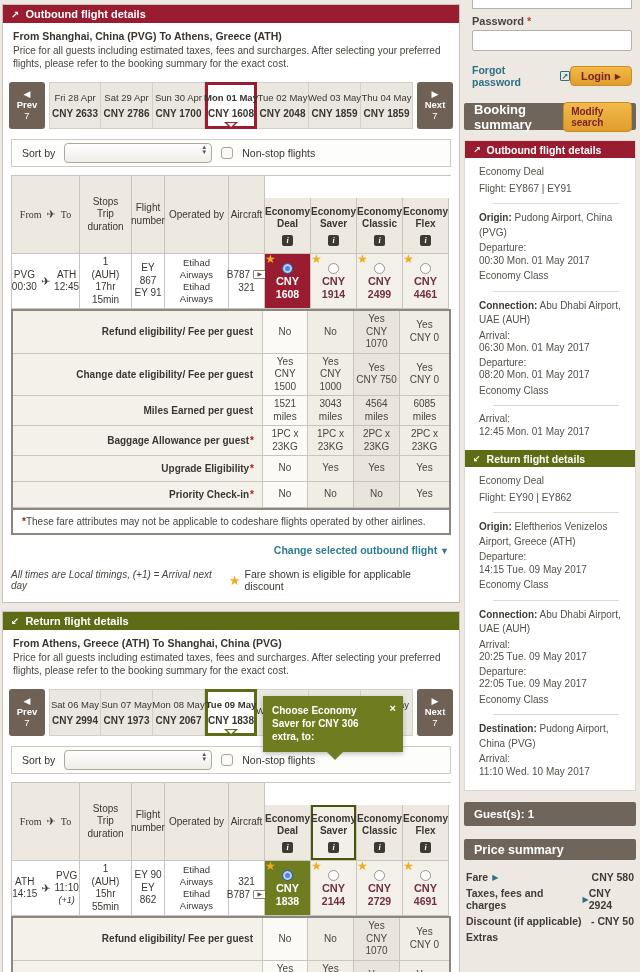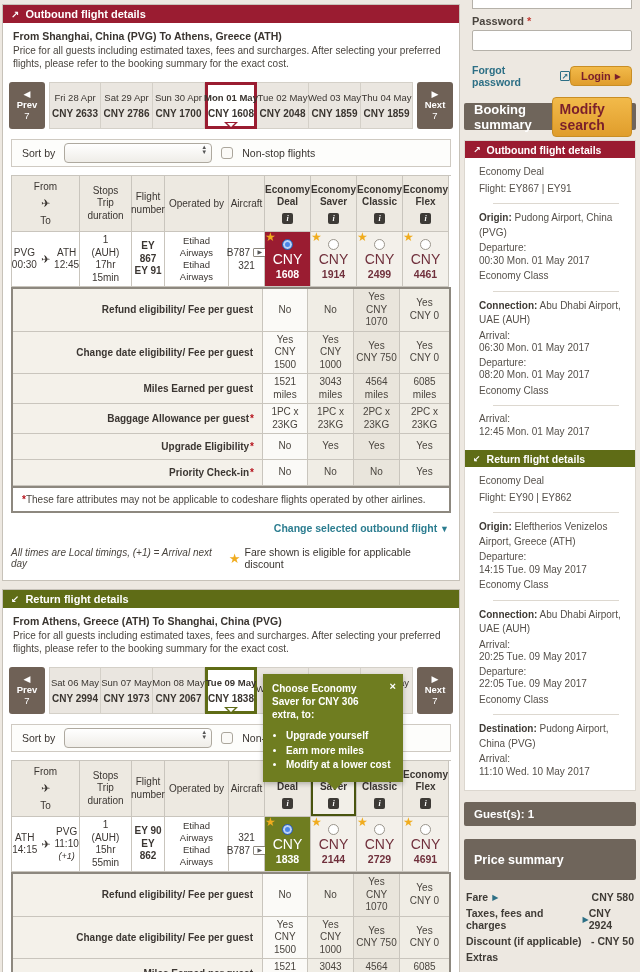--- a/index.html
+++ b/index.html
@@ -37,39 +37,39 @@
 
   .sortbar { margin:10px 8px 8px 8px; border:1px solid #CFCAC2; background:#FDFDFB; height:28px; display:flex; align-items:center; gap:9px; padding:0 10px; font-size:10.5px; }
   .selectbox { width:148px; height:20px; border:1px solid #AEA99F; border-radius:4px; background:linear-gradient(#ffffff,#efede8); position:relative; cursor:pointer; }
   .selectbox .updown { position:absolute; right:4px; top:1px; display:flex; flex-direction:column; line-height:0.9; font-size:6px; color:#555; }
   .cb { width:12px; height:12px; border:1px solid #ABA69C; border-radius:3px; background:#FBFAF7; cursor:pointer; }
 
   
   .fgrid { display:grid; grid-template-columns:68px 52px 33px 64px 36px 46px 46px 46px 46px; margin:4px 8px 0 8px; border-left:1px solid #C9C5BD; border-top:1px solid #C9C5BD; background:#fff; }
   .c { border-right:1px solid #C9C5BD; border-bottom:1px solid #C9C5BD; display:flex; flex-direction:column; align-items:center; justify-content:center; text-align:center; font-size:10px; padding:2px; }
   .hc { background:#EDE9E1; min-height:56px; gap:4px; color:#3b3632; }
-  .hc.fare { font-weight:bold; }
-  .fromto-h { flex-direction:column; gap:5px; }
+  .hc.fare { font-weight:bold;margin-top:22px; }
+  .fromto-h { flex-direction:row; gap:5px;font-family:Liberation Serif, serif; }
   .info-i { width:11px; height:11px; background:#3d3a36; color:#fff; border-radius:2px; font-size:8px; font-style:italic; font-weight:bold; display:flex; align-items:center; justify-content:center; font-family:"Liberation Serif",serif; cursor:pointer; }
   .hc.sel-h { box-shadow:inset 0 0 0 2px #49540F; background:#F2EFE8; }
   .fc { background:#fff; min-height:48px; }
   .pre { white-space:pre-line; line-height:1.25; }
-  .fnum { font-weight:bold; }
+  .fnum { font-weight:normal; }
   .oper { font-size:9.5px; }
   .ft-wrap { display:flex; flex-direction:row; gap:4px; align-items:center; }
   .ft-col { display:flex; flex-direction:column; line-height:1.25; }
   .plane { font-size:11px; }
   .plus1 { font-style:italic; font-size:9px; }
   .acr-line { display:flex; align-items:center; gap:3px; line-height:1.3; }
   .acr-icon { width:13px; height:9px; border:1px solid #8b867d; border-radius:1px; background:#fff; font-size:6px; color:#555; display:flex; align-items:center; justify-content:center; cursor:pointer; }
 
   .pc { position:relative; background:#F3F0EA; min-height:48px; gap:1px; cursor:pointer; }
   .pc .star { position:absolute; top:-2px; left:0px; font-size:12px; color:#F0AC1F; z-index:2; }
   .radio { width:11px; height:11px; border-radius:50%; background:#fff; border:1px solid #9a958c; }
-  .pc .cur { font-size:14px; font-weight:normal; color:#70303C; }
+  .pc .cur { font-size:11px; font-weight:bold; color:#70303C; }
   .pc .amt { font-size:10.5px; font-weight:bold; color:#70303C; }
   .pc.sel { z-index:2; }
   .pc.sel .cur,.pc.sel .amt { color:#fff; }
   .pc.sel .radio { background:#4a86e8; border-color:#2f5fae; box-shadow:inset 0 0 0 2px #bcd3f5; }
   .pc.sel-out { background:#9A1C31; }
   .pc.sel-ret { background:#6F7D20; }
   .pc.sel::after { content:""; position:absolute; bottom:-6px; left:50%; margin-left:-6px; border:6px solid transparent; z-index:3; }
   .pc.sel-out::after { border-top:6px solid #9A1C31; }
   .pc.sel-ret::after { border-top:6px solid #6F7D20; }
 
@@ -111,33 +111,33 @@
   .tinput { width:160px; height:21px; border:1px solid #B5B1A9; background:#fff; border-radius:2px; }
   .loginrow { display:flex; align-items:center; justify-content:space-between; width:160px; margin-top:13px; }
   .forgot { font-size:10.5px; font-weight:bold; color:#2D6F85; display:flex; align-items:center; gap:4px; cursor:pointer; }
   .extbox { width:10px; height:10px; border:1px solid #2D6F85; border-radius:1px; font-size:8px; line-height:9px; text-align:center; }
   .goldbtn { background:linear-gradient(#F2BA4A,#E09D2C); border:1px solid #C98E24; border-radius:4px; color:#7A1F2B; font-weight:bold; cursor:pointer; }
   .loginbtn { font-size:11px; padding:3px 10px; display:flex; align-items:center; gap:4px; }
   .loginbtn .arr { font-size:8px; }
 
   .sectionbar { width:172px; background:#6F655B; color:#fff; font-weight:bold; display:flex; align-items:center; padding:0 10px; border-radius:2px; }
   .bs-bar { height:27px; margin-top:15px; font-size:13px; justify-content:space-between; padding-right:4px; }
-  .modify { font-size:14px; padding:3px 7px; }
+  .modify { font-size:10px; padding:3px 7px; }
   .card { width:172px; background:#fff; border:1px solid #DCD7CF; margin-top:10px; padding-bottom:8px; }
   .minibar { height:17px; display:flex; align-items:center; gap:6px; padding:0 8px; color:#fff; font-size:10.5px; font-weight:bold; }
   .minibar .dirarrow { font-size:9px; }
   .mini-out { background:#9A1C31; }
   .mini-ret { background:#5F6C16; margin-top:8px; }
   .cardtext { padding:7px 8px 2px 14px; font-size:10px; color:#55504A; line-height:1.45; }
   .cardtext p { margin-bottom:2px; }
   .cardtext .bl { font-weight:bold; color:#3f3b36; }
   .cdiv { border-top:1px solid #DDD8D0; margin:7px 8px 7px 14px; }
 
   .guestbar { height:24px; margin-top:11px; font-size:11.5px; }
-  .ps-bar { height:41px; margin-top:13px; font-size:12.5px; }
+  .ps-bar { height:21px; margin-top:13px; font-size:12.5px; }
   .pricerows { width:172px; margin-top:9px; }
   .prow { display:flex; justify-content:space-between; align-items:center; padding:2px 2px 2px 2px; font-size:10.5px; }
   .prow .plab { font-weight:bold; color:#3f3b36; display:flex; align-items:center; gap:4px; }
   .prow .parr { color:#2D6F85; font-size:8px; }
   .prow .pval { font-weight:bold; color:#3f3b36; }
 </style>
 </head>
 <body>
 
 <div id="stage">
@@ -570,25 +570,20 @@
         <div class="av v2 pre">3043 miles</div>
         <div class="av v3 pre">4564 miles</div>
         <div class="av v4 pre">6085 miles</div>
       </div>
 
     </div>
 
     <div class="tooltip">
       <span class="tt-close">×</span>
       <div class="tt-title">Choose Economy Saver for CNY 306 extra, to:</div>
-      <ul>
-        <li>Upgrade yourself</li>
-        <li>Earn more miles</li>
-        <li>Modify at a lower cost</li>
-      </ul>
     </div>
   </div>
 
   <div id="sidebar">
     <div class="login">
       <div class="cutinput"></div>
       <div class="flabel">
         <span>Password</span> <span class="req">*</span>
       </div>
       <input class="tinput" type="password" style="">

